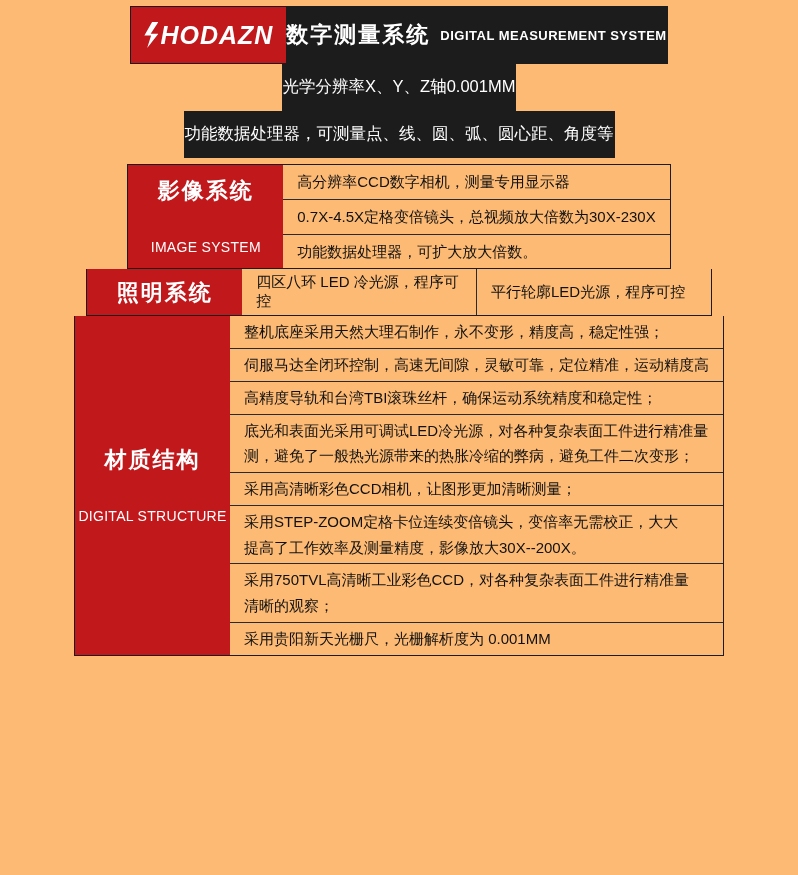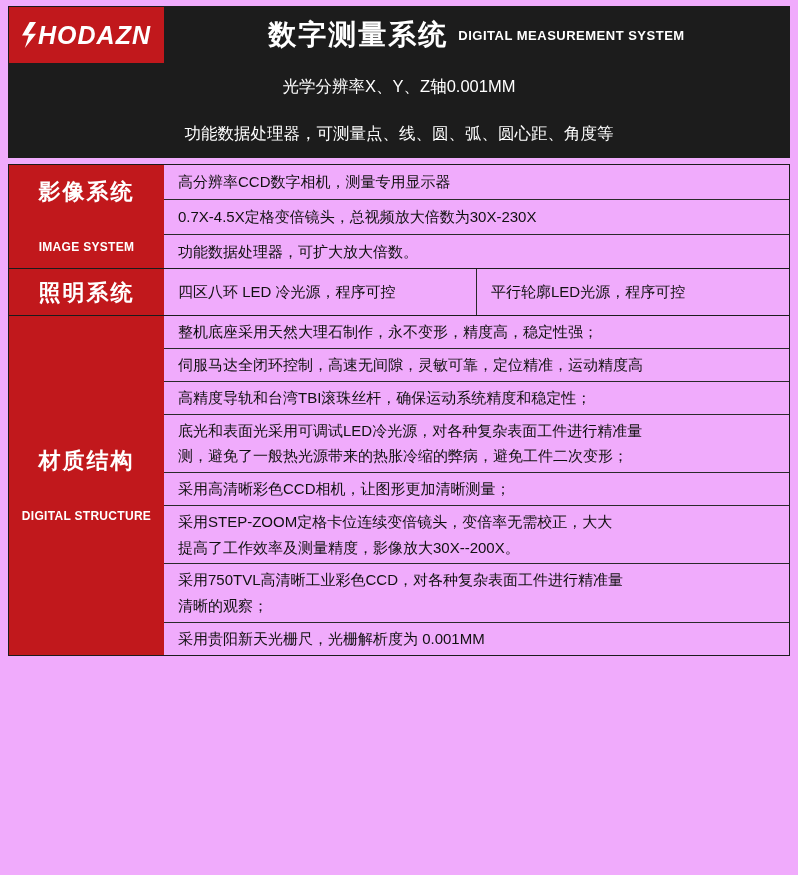--- a/index.html
+++ b/index.html
@@ -10,24 +10,25 @@
   body {
     width: 798px;
     height: 875px;
     font-family: "Liberation Sans", "DejaVu Sans", sans-serif;
     color: #111;
   }
   .page {
     width: 798px;
     height: 875px;
     box-sizing: border-box;
-    background: #f0abfc;
+    background: #fdba74;
     padding: 6px 8px 8px 8px;
     display: flex;
     flex-direction: column;
+    align-items: center;
   }
 
   
   .header {
     display: flex;
     align-items: stretch;
     height: 58px;
     border: 1px solid #1c1c1c;
     box-sizing: border-box;
   }
@@ -61,21 +62,21 @@
     flex: 1;
     background: #1c1c1c;
     display: flex;
     align-items: center;
     justify-content: center;
     gap: 10px;
     box-sizing: border-box;
   }
   .title-cn {
     color: #ffffff;
-    font-size: 28px;
+    font-size: 22px;
     font-weight: bold;
     letter-spacing: 2px;
   }
   .title-en {
     color: #ffffff;
     font-size: 13px;
     font-weight: bold;
     letter-spacing: 0.5px;
   }
 
@@ -114,22 +115,22 @@
     flex: 0 0 155px;
     gap: 16px;
   }
   .sec-label .cn {
     font-size: 22px;
     font-weight: bold;
     letter-spacing: 2px;
     line-height: 1.15;
   }
   .sec-label .en {
-    font-size: 12px;
-    font-weight: bold;
+    font-size: 14px;
+    font-weight: normal;
     letter-spacing: 0.3px;
     margin-top: 20px;
   }
   .sec-body {
     flex: 1;
     display: flex;
     flex-direction: column;
     box-sizing: border-box;
   }
   .sec-row {

